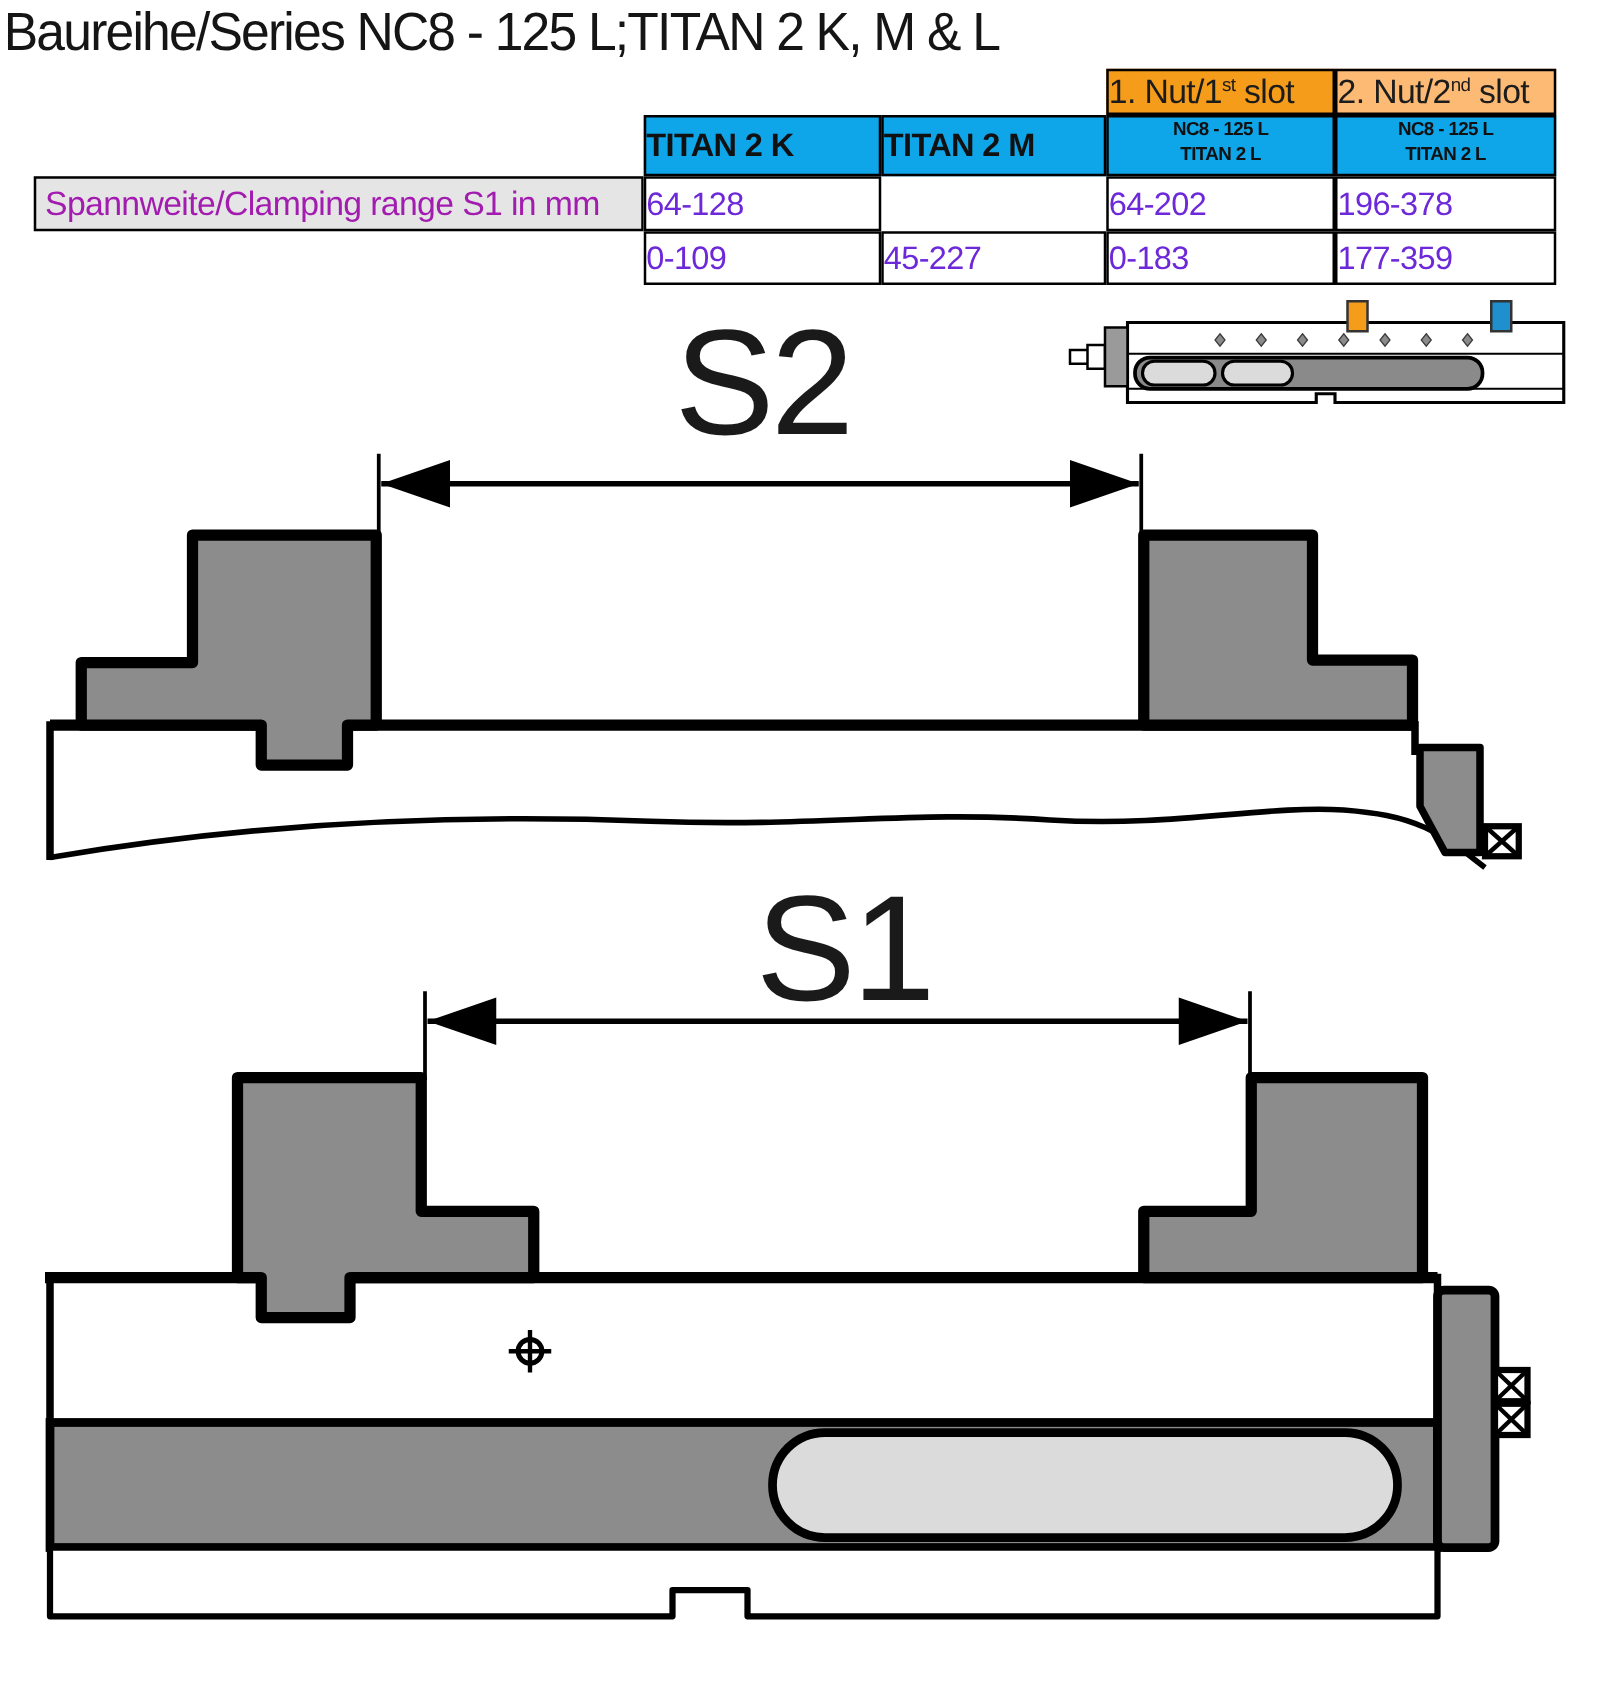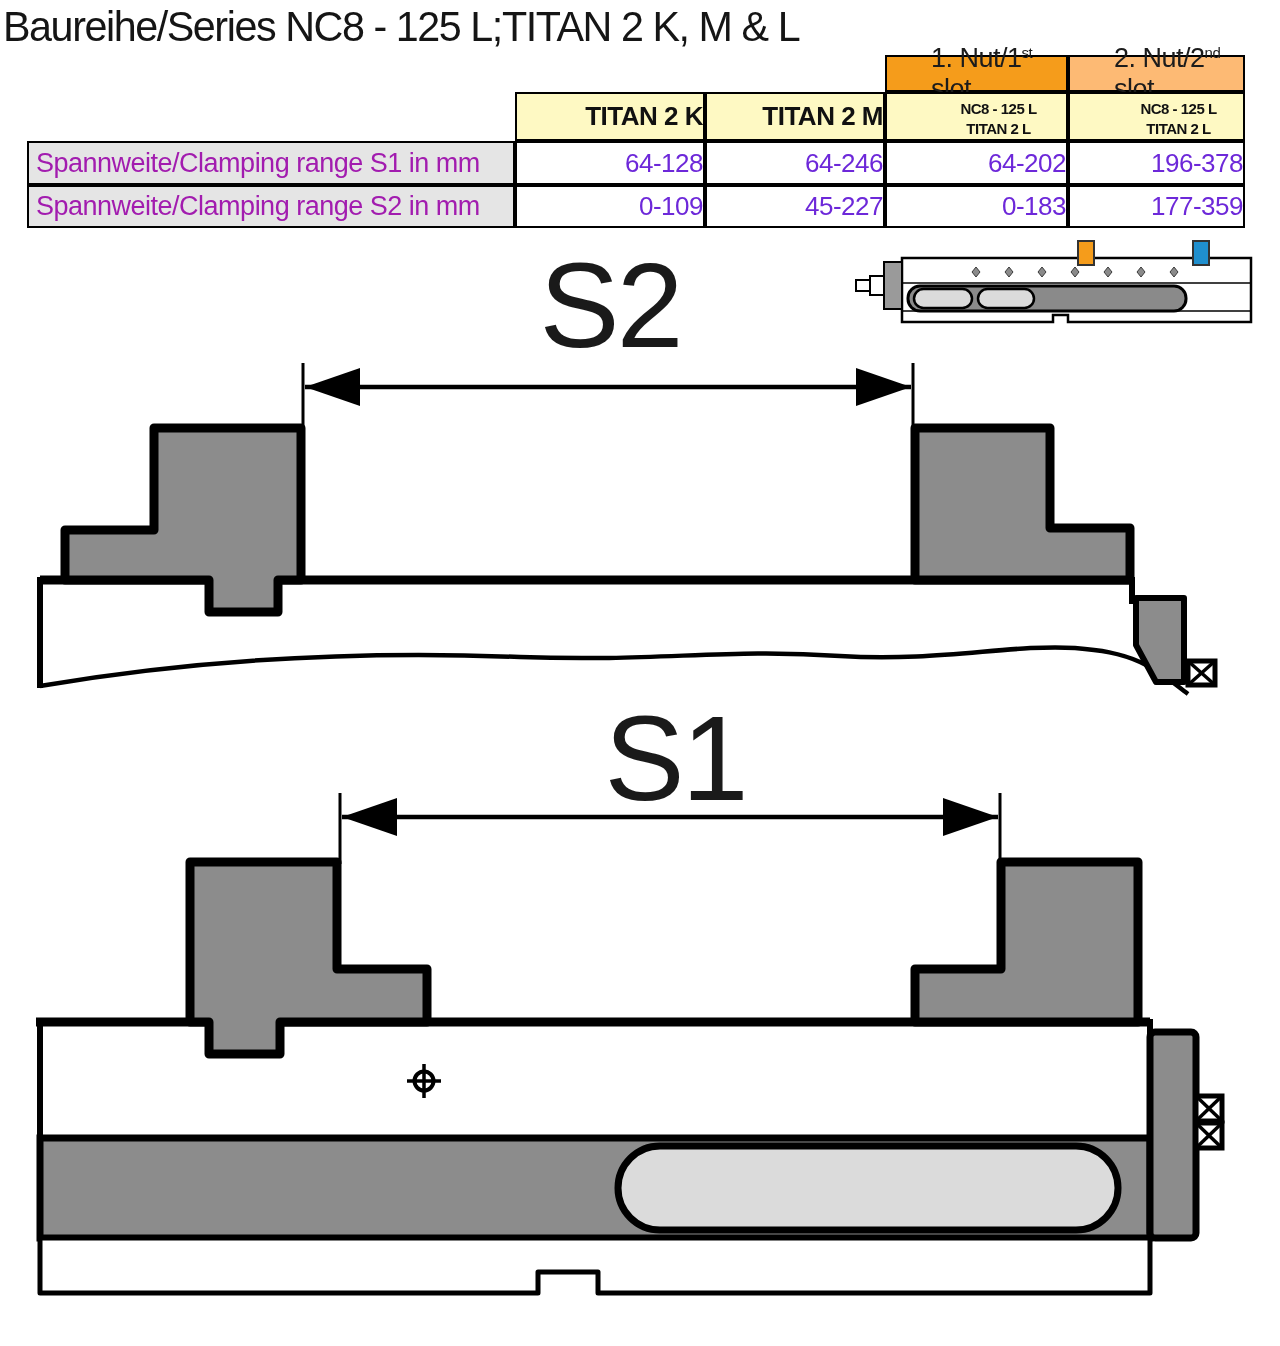--- a/index.html
+++ b/index.html
@@ -13,31 +13,30 @@
     transform:scaleX(0.96);transform-origin:left top;white-space:nowrap;
   }
   
   .spec-table{
     position:absolute;left:27px;top:55px;
     display:grid;
     grid-template-columns:488px 190px 180px 183px 177px;
     grid-template-rows:37px 49px 44px 43px;
   }
   .cell{
-    display:flex;align-items:center;justify-content:flex-end;
+    display:flex;align-items:center;justify-content:flex-start;
     box-sizing:border-box;border:2px solid #000;background:#fff;
     letter-spacing:-0.5px;
-    padding-left:44px;
   }
   .spacer{border:none;background:transparent;}
   .slot-head{font-size:27px;color:#1c1c1c;font-weight:400;}
   .slot1{background:#F59C1B;}
   .slot2{background:#fdba74;}
   .sup{font-size:15px;position:relative;top:-9px;}
-  .model-head{background:#fef9c3;font-weight:bold;font-size:26px;color:#111;}
+  .model-head{background:#0ea5e9;font-weight:bold;font-size:26px;color:#111;}
   .model-head.two-line{flex-direction:column;font-size:15px;line-height:20px;}
   .row-label{
     background:#E5E5E5;justify-content:flex-start;padding-left:7px;
     font-size:27px;font-weight:400;color:#a21caf;
   }
   .val{font-size:26px;color:#6d28d9;}
   
   svg.drawings{position:absolute;left:0;top:0;}
   .dimtext{font-family:"Liberation Sans",sans-serif;font-size:120px;fill:#1a1a1a;letter-spacing:-3px;}
 </style>
@@ -65,25 +64,23 @@
       <span>NC8 - 125 L</span>
       <span>TITAN 2 L</span>
     </div>
     <div class="cell model-head two-line" style="grid-column:5;grid-row:2">
       <span>NC8 - 125 L</span>
       <span>TITAN 2 L</span>
     </div>
 
     <div class="cell row-label" style="grid-column:1;grid-row:3">Spannweite/Clamping range S1 in mm</div>
     <div class="cell val" style="grid-column:2;grid-row:3">64-128</div>
-    <div class="cell val" style="grid-column:3;grid-row:3">64-246</div>
     <div class="cell val" style="grid-column:4;grid-row:3">64-202</div>
     <div class="cell val" style="grid-column:5;grid-row:3">196-378</div>
 
-    <div class="cell row-label" style="grid-column:1;grid-row:4">Spannweite/Clamping range S2 in mm</div>
     <div class="cell val" style="grid-column:2;grid-row:4">0-109</div>
     <div class="cell val" style="grid-column:3;grid-row:4">45-227</div>
     <div class="cell val" style="grid-column:4;grid-row:4">0-183</div>
     <div class="cell val" style="grid-column:5;grid-row:4">177-359</div>
   </div>
 
   <svg class="drawings" width="1280" height="1346" viewBox="0 0 1280 1346">
 
     <g>
       <path d="M902 258 L1251 258 L1251 322 L1068 322 L1068 315 L1053 315 L1053 322 L902 322 Z" fill="#ffffff" stroke="#000" stroke-width="2.5"></path>

